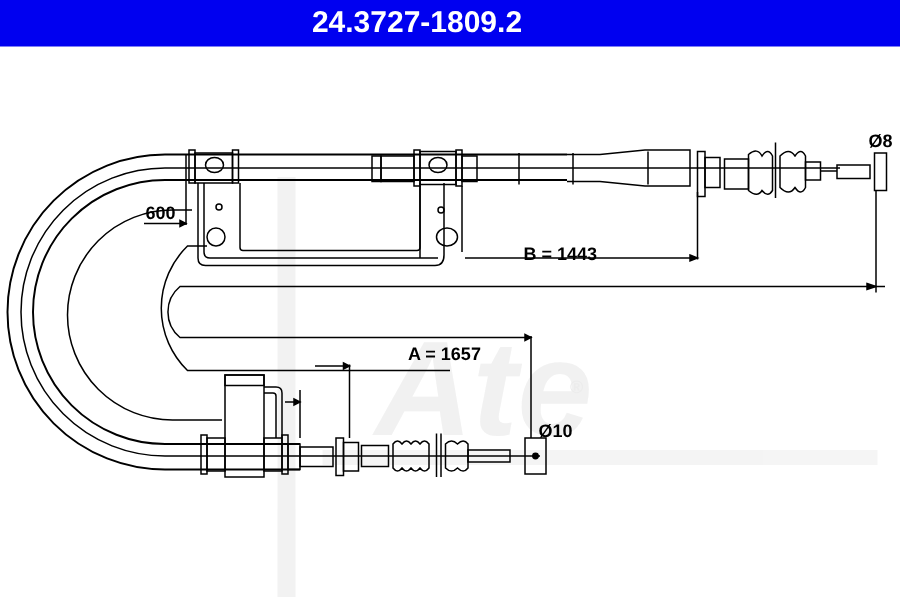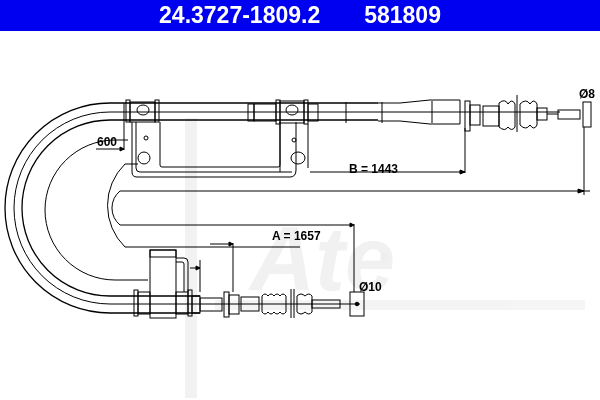--- a/index.html
+++ b/index.html
@@ -1,32 +1,31 @@
 <!DOCTYPE html>
 <html><head>
 <meta charset="utf-8">
 <style>
   html, body { margin: 0; padding: 0; background: #ffffff; }
   body { width: 600px; height: 400px; overflow: hidden; position: relative; font-family: "Liberation Sans", sans-serif; }
   .header {
     position: absolute; left: 0; top: 0; width: 600px; height: 31px;
     background: #0000f0; color: #ffffff;
     display: flex; align-items: center; justify-content: center;
-    font-weight: bold; font-size: 23px; letter-spacing: 0px;
+    font-weight: bold; font-size: 20px; letter-spacing: 0px;
   }
   .header .pn { margin-right: 44px; }
   .drawing { position: absolute; left: 0; top: 31px; width: 600px; height: 369px; }
   svg text { font-family: "Liberation Sans", sans-serif; font-weight: bold; }
 </style>
 </head>
 <body>
 
 <div class="header">
   <span class="pn">24.3727-1809.2</span>
-  <span>581809</span>
 </div>
 
 <div class="drawing">
   <svg width="600" height="369" viewBox="0 31 600 369" xmlns="http://www.w3.org/2000/svg">
 
     <g opacity="0.55">
       <rect x="185" y="118" width="12" height="280" fill="#e8e8e8"></rect>
       <text x="250" y="290" font-size="90" font-style="italic" fill="#e6e6e6">Ate</text>
       <rect x="215" y="300" width="370" height="10" fill="#ececec"></rect>
       <text x="380" y="262" font-size="12" fill="#dddddd">®</text>

